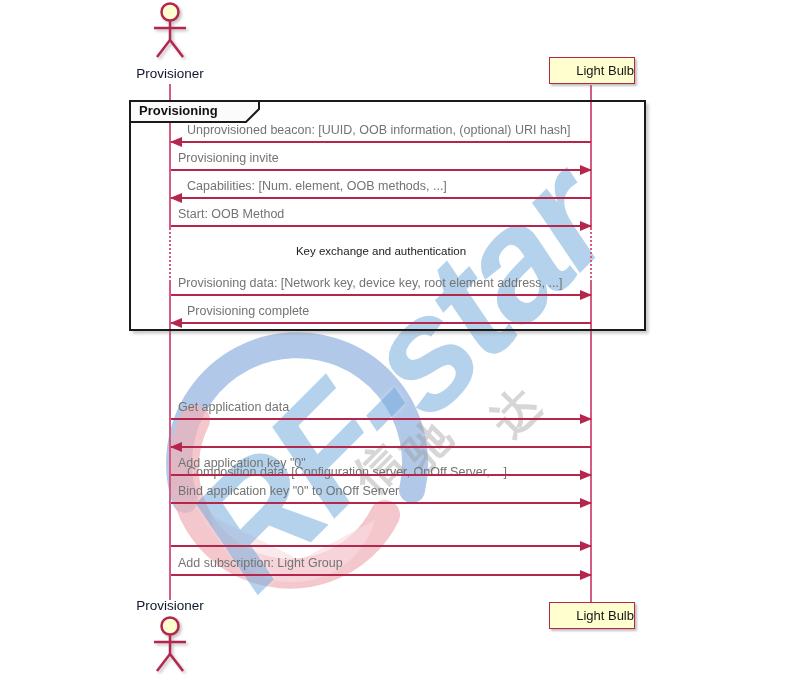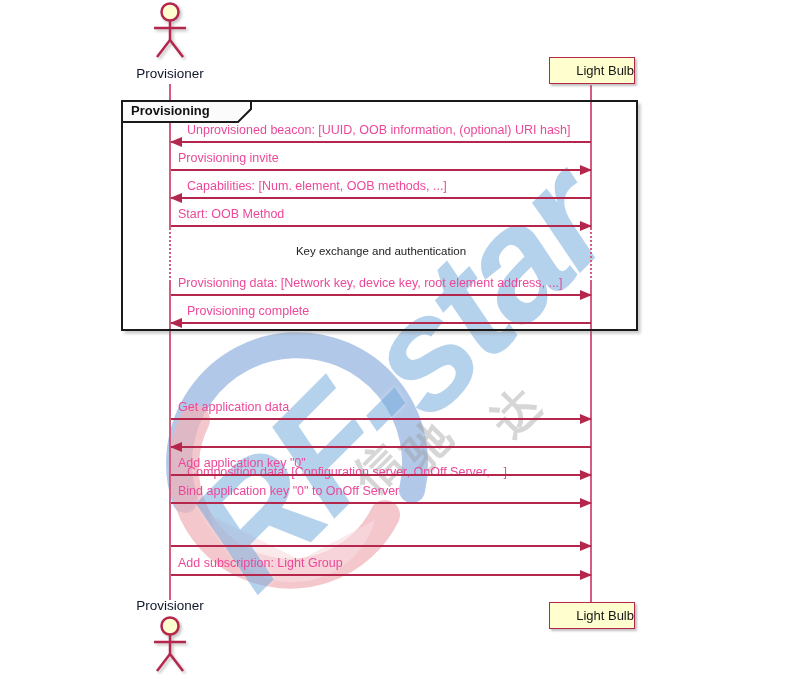--- a/index.html
+++ b/index.html
@@ -35,31 +35,31 @@
     position:absolute;width:120px;text-align:center;
     font-size:13.5px;color:#0f172a;
   }
   .pbox{
     position:absolute;left:549px;width:86px;height:27px;
     background:var(--box-bg,#fefece);border:1.6px solid var(--arrow,#b5264d);
     box-sizing:border-box;display:flex;align-items:center;justify-content:flex-end;
     font-size:13px;color:#161616;box-shadow:2px 2px 2px rgba(140,140,140,.55);
   }
   .frame{
-    position:absolute;left:121px;width:517px;border:2px solid var(--frame-border,#1a1a1a);
+    position:absolute;left:129px;width:517px;border:2px solid var(--frame-border,#1a1a1a);
     box-sizing:border-box;background:transparent;
     box-shadow:2.5px 2.5px 3px rgba(130,130,130,.45);
   }
   .tab{position:absolute;left:-2px;top:-2px;}
   .tab-label{
     position:absolute;left:10px;top:3px;font-size:13px;font-weight:700;color:#111;
     white-space:nowrap;
   }
   .msg-label{
-    position:absolute;font-size:12.5px;color:#ec4899;white-space:nowrap;line-height:14px;
+    position:absolute;font-size:12.5px;color:#737373;white-space:nowrap;line-height:14px;
   }
   .msg-arrow{position:absolute;left:171px;width:420px;height:2px;background:var(--arrow,#b5264d);}
   .head-right{
     position:absolute;right:-1px;top:-4px;width:0;height:0;
     border-left:12px solid var(--arrow,#b5264d);
     border-top:5px solid transparent;border-bottom:5px solid transparent;
   }
   .head-left{
     position:absolute;left:-1px;top:-4px;width:0;height:0;
     border-right:12px solid var(--arrow,#b5264d);

